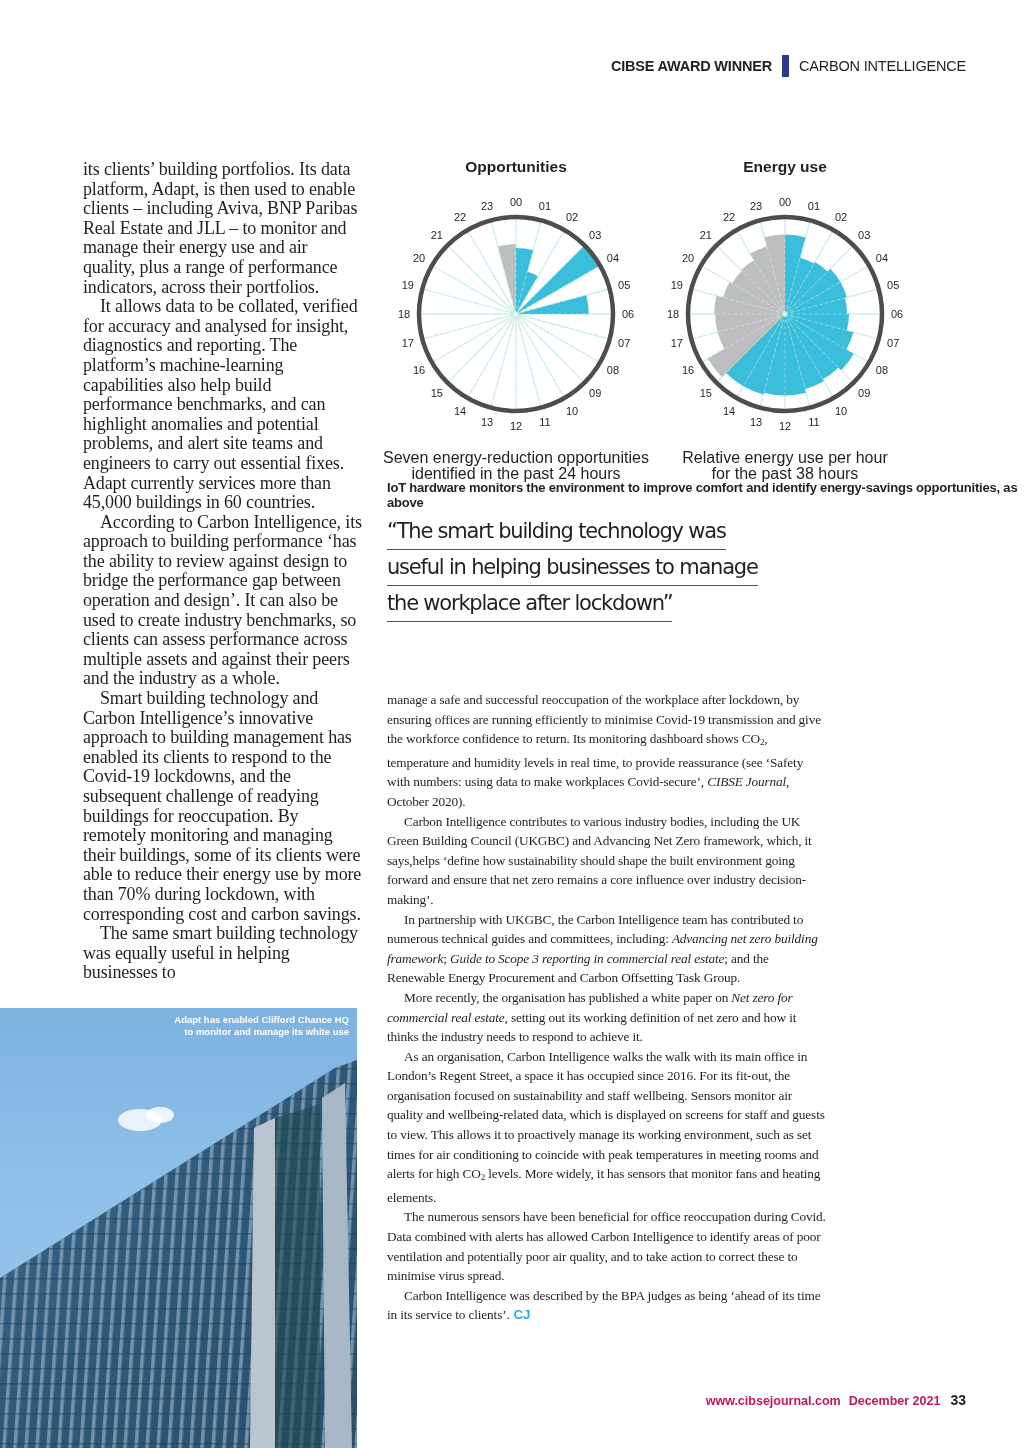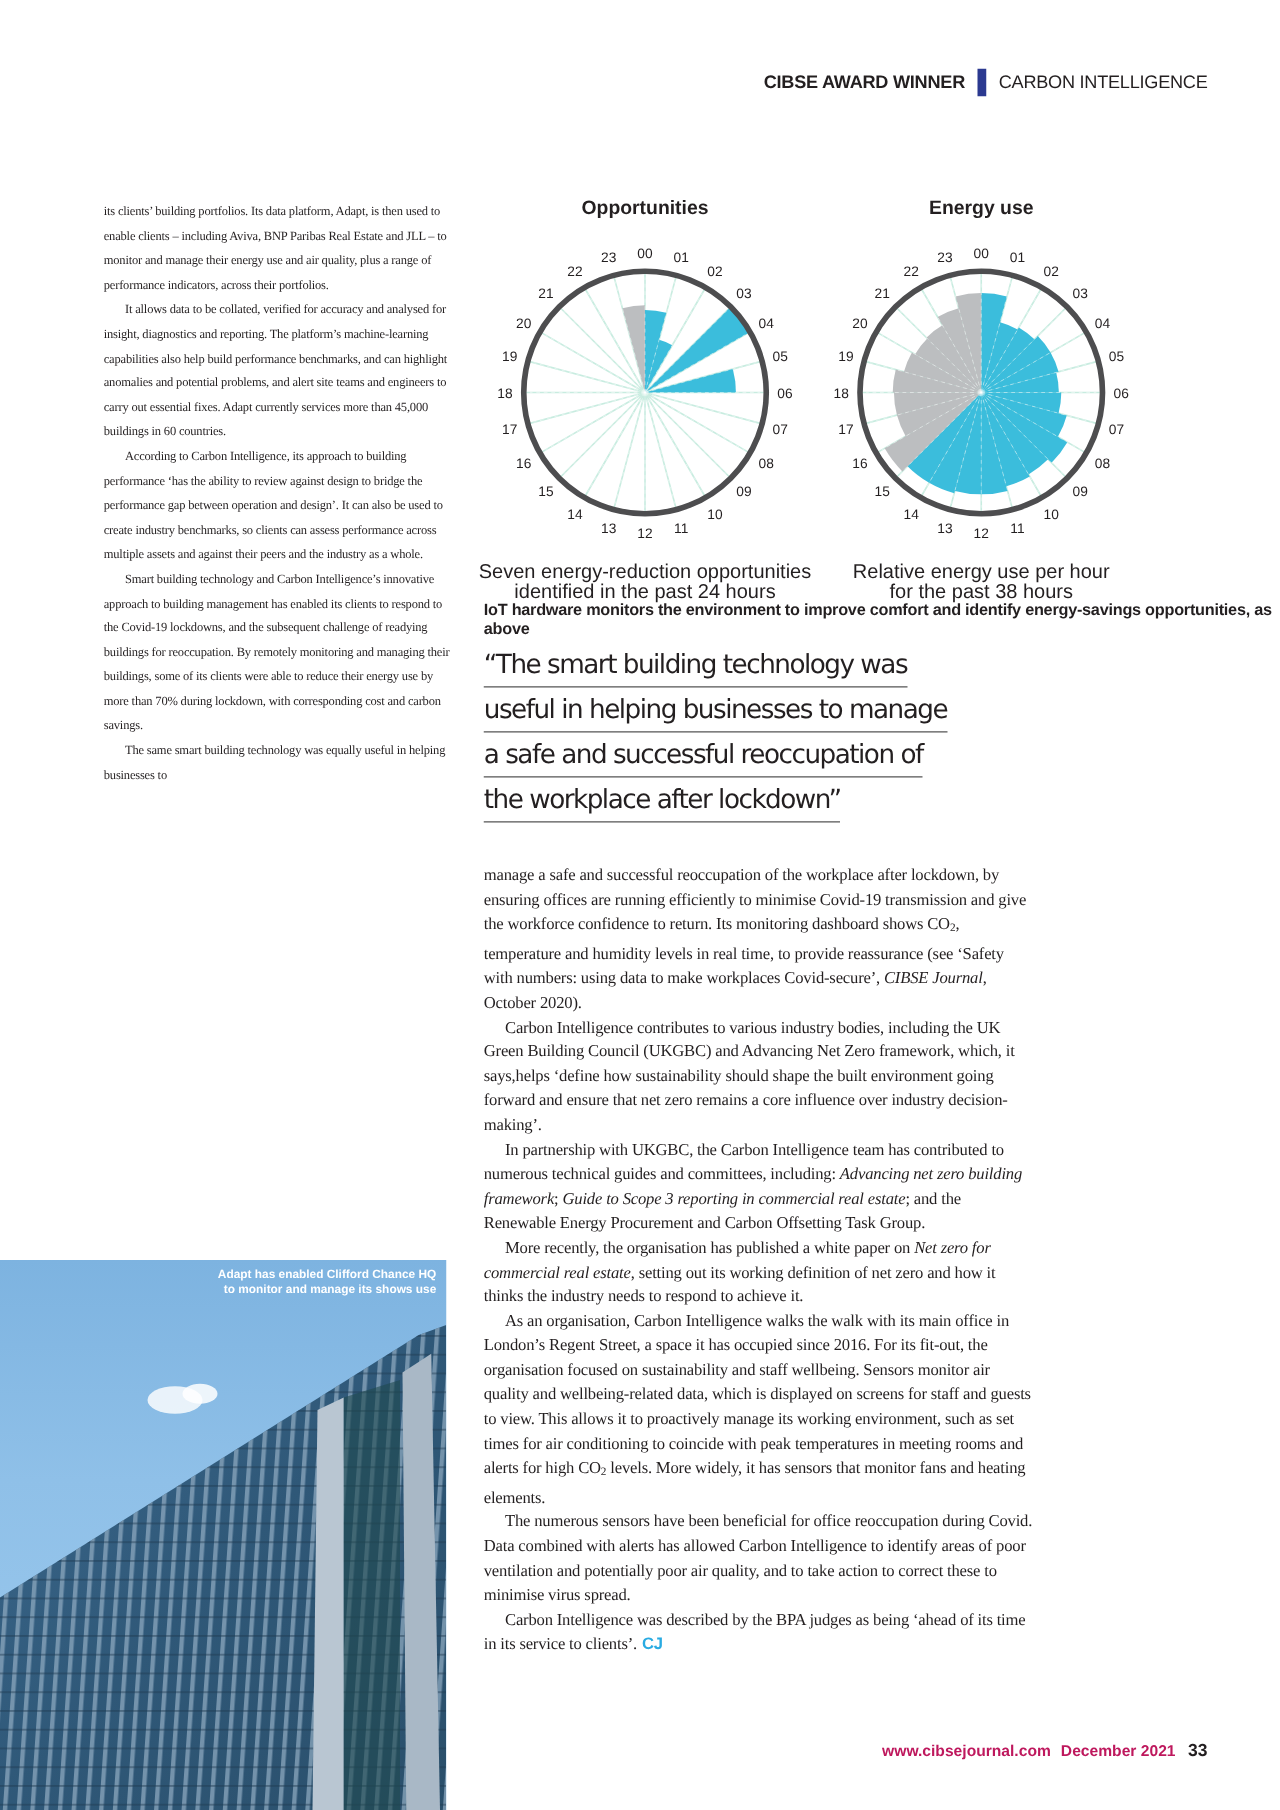--- a/index.html
+++ b/index.html
@@ -4,21 +4,21 @@
 <style>
   * { box-sizing: border-box; margin: 0; padding: 0; }
   html, body { width: 1024px; height: 1448px; background: #ffffff; overflow: hidden; }
   body { position: relative; font-family: "Liberation Serif", serif; color: #231f20; }
 
   .header { position: absolute; top: 55px; right: 58px; display: flex; align-items: center; gap: 10px; font-family: "Liberation Sans", sans-serif; font-size: 14.5px; }
   .header .kicker { font-weight: bold; letter-spacing: -0.2px; }
   .header .bar { width: 7px; height: 22px; background: #2b3990; }
   .header .section { font-weight: normal; letter-spacing: -0.2px; }
 
-  .col-left { position: absolute; left: 83px; top: 160px; width: 280px; font-size: 10px; line-height: 19.6px; letter-spacing: -0.15px; }
+  .col-left { position: absolute; left: 83px; top: 160px; width: 280px; font-size: 18px; line-height: 19.6px; letter-spacing: -0.15px; }
   .col-right { position: absolute; left: 387px; top: 690px; width: 440px; font-size: 13.3px; line-height: 19.6px; letter-spacing: -0.15px; }
   p { text-indent: 0; }
   p.indent { text-indent: 17px; }
   .sub { font-size: 9px; vertical-align: -2px; }
   em { font-style: italic; }
   .cj { font-family: "Liberation Sans", sans-serif; font-weight: bold; color: #29abe2; margin-left: 4px; }
 
   .chart { position: absolute; top: 158px; width: 270px; text-align: center; }
   .chart .ctitle { font-family: "Liberation Sans", sans-serif; font-weight: bold; font-size: 15.5px; margin-bottom: 8px; }
   .chart svg { display: block; margin: 0 auto; }
@@ -248,21 +248,20 @@
     <div>Relative energy use per hour</div>
     <div>for the past 38 hours</div>
   </div>
 </div>
 
 <div class="iot-caption">IoT hardware monitors the environment to improve comfort and identify energy-savings opportunities, as above</div>
 
 <div class="pullquote">
   <span class="line">“The smart building technology was</span>
   <span class="line">useful in helping businesses to manage</span>
-  <span class="line">a safe and successful reoccupation of</span>
   <span class="line">the workplace after lockdown”</span>
 </div>
 
 <div class="col-right">
   <p><span>manage a safe and successful reoccupation of the workplace after lockdown, by ensuring offices are running efficiently to minimise Covid-19 transmission and give the workforce confidence to return. Its monitoring dashboard shows CO</span><span class="sub">2</span><span>, temperature and humidity levels in real time, to provide reassurance (see ‘Safety with numbers: using data to make workplaces Covid-secure’, </span><em>CIBSE Journal</em><span>, October 2020).</span></p>
   <p class="indent">Carbon Intelligence contributes to various industry bodies, including the UK Green Building Council (UKGBC) and Advancing Net Zero framework, which, it says,helps ‘define how sustainability should shape the built environment going forward and ensure that net zero remains a core influence over industry decision-making’.</p>
   <p class="indent"><span>In partnership with UKGBC, the Carbon Intelligence team has contributed to numerous technical guides and committees, including: </span><em>Advancing net zero building framework</em><span>; </span><em>Guide to Scope 3 reporting in commercial real estate</em><span>; and the Renewable Energy Procurement and Carbon Offsetting Task Group.</span></p>
   <p class="indent"><span>More recently, the organisation has published a white paper on </span><em>Net zero for commercial real estate</em><span>, setting out its working definition of net zero and how it thinks the industry needs to respond to achieve it.</span></p>
   <p class="indent"><span>As an organisation, Carbon Intelligence walks the walk with its main office in London’s Regent Street, a space it has occupied since 2016. For its fit-out, the organisation focused on sustainability and staff wellbeing. Sensors monitor air quality and wellbeing-related data, which is displayed on screens for staff and guests to view. This allows it to proactively manage its working environment, such as set times for air conditioning to coincide with peak temperatures in meeting rooms and alerts for high CO</span><span class="sub">2</span><span> levels. More widely, it has sensors that monitor fans and heating elements.</span></p>
   <p class="indent">The numerous sensors have been beneficial for office reoccupation during Covid. Data combined with alerts has allowed Carbon Intelligence to identify areas of poor ventilation and potentially poor air quality, and to take action to correct these to minimise virus spread.</p>
@@ -288,21 +287,21 @@
     <ellipse cx="160" cy="107" rx="14" ry="8" fill="#ffffff" opacity="0.85"></ellipse>
     <polygon points="0,270 335,60 357,52 357,440 0,440" fill="url(#glass)"></polygon>
     <polygon points="0,270 335,60 357,52 357,440 0,440" fill="url(#fins)"></polygon>
     <polygon points="0,270 335,60 357,52 357,440 0,440" fill="url(#floors)"></polygon>
     <polygon points="254,120 275,110 275,440 250,440" fill="#b9c6d2"></polygon>
     <polygon points="275,110 320,96 320,440 275,440" fill="#1f4a4f" opacity="0.6"></polygon>
     <polygon points="322,90 345,75 352,440 325,440" fill="#a9b8c6"></polygon>
   </svg>
   <div class="caption">
     <div>Adapt has enabled Clifford Chance HQ</div>
-    <div>to monitor and manage its shows use</div>
+    <div>to monitor and manage its white use</div>
   </div>
 </div>
 
 <div class="footer">
   <span class="url">www.cibsejournal.com</span>
   <span class="date">December 2021</span>
   <span class="page">33</span>
 </div>
 
 </body></html>

